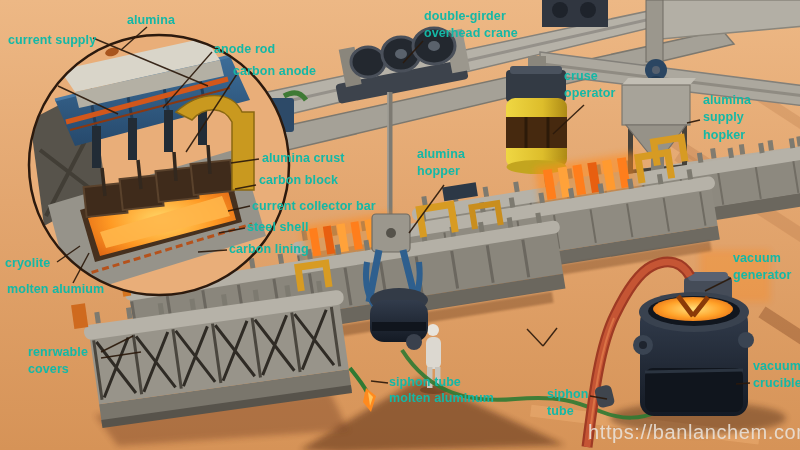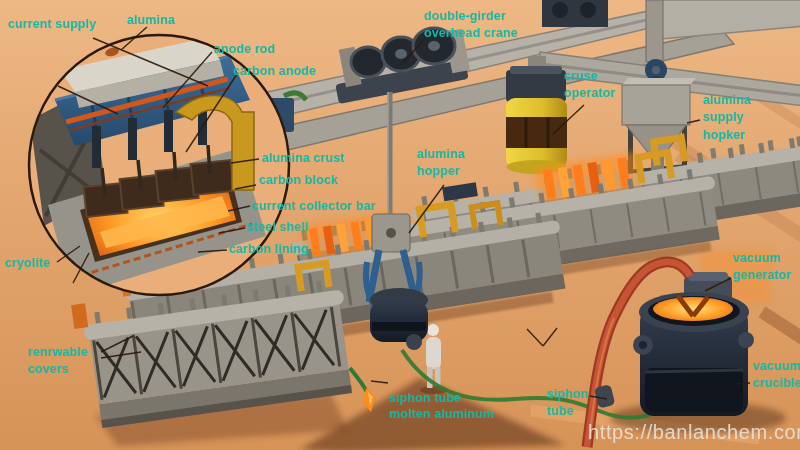--- a/index.html
+++ b/index.html
@@ -306,21 +306,21 @@
     <line x1="444" y1="185" x2="409" y2="233"></line>
     <line x1="731" y1="278" x2="705" y2="291"></line>
     <line x1="527" y1="329" x2="543" y2="346"></line>
     <line x1="557" y1="328" x2="543" y2="346"></line>
     <line x1="371" y1="381" x2="388" y2="383"></line>
     <line x1="590" y1="396" x2="607" y2="399"></line>
     <line x1="750" y1="383" x2="736" y2="384"></line>
   </g>
 </svg>
 
-  <div class="lbl" style="left:8px;top:16px">
+  <div class="lbl" style="left:8px;top:32px">
       <span>current supply</span>
     </div>
   <div class="lbl" style="left:127px;top:12px">
       <span>alumina</span>
     </div>
   <div class="lbl" style="left:214px;top:41px">
       <span>anode rod</span>
     </div>
   <div class="lbl" style="left:233px;top:63px">
       <span>carbon anode</span>
@@ -335,20 +335,23 @@
       <span>current collector bar</span>
     </div>
   <div class="lbl" style="left:247px;top:219px">
       <span>steel shell</span>
     </div>
   <div class="lbl" style="left:229px;top:241px">
       <span>carbon lining</span>
     </div>
   <div class="lbl" style="left:5px;top:255px">
       <span>cryolite</span>
+    </div>
+  <div class="lbl" style="left:7px;top:281px">
+      <span>molten alumium</span>
     </div>
   <div class="lbl" style="left:28px;top:344px">
       <span>renrwable</span>
       <span>covers</span>
     </div>
   <div class="lbl" style="left:424px;top:8px">
       <span>double-girder</span>
       <span>overhead crane</span>
     </div>
   <div class="lbl" style="left:564px;top:68px">
@@ -361,21 +364,21 @@
       <span>hopker</span>
     </div>
   <div class="lbl" style="left:417px;top:146px">
       <span>alumina</span>
       <span>hopper</span>
     </div>
   <div class="lbl" style="left:733px;top:250px">
       <span>vacuum</span>
       <span>generator</span>
     </div>
-  <div class="lbl" style="left:389px;top:390px;line-height:1.28">
+  <div class="lbl" style="left:389px;top:374px;line-height:1.28">
       <span>siphon tube</span>
       <span>molten aluminum</span>
     </div>
   <div class="lbl" style="left:547px;top:386px">
       <span>siphon</span>
       <span>tube</span>
     </div>
   <div class="lbl" style="left:753px;top:358px">
       <span>vacuum</span>
       <span>crucible</span>

